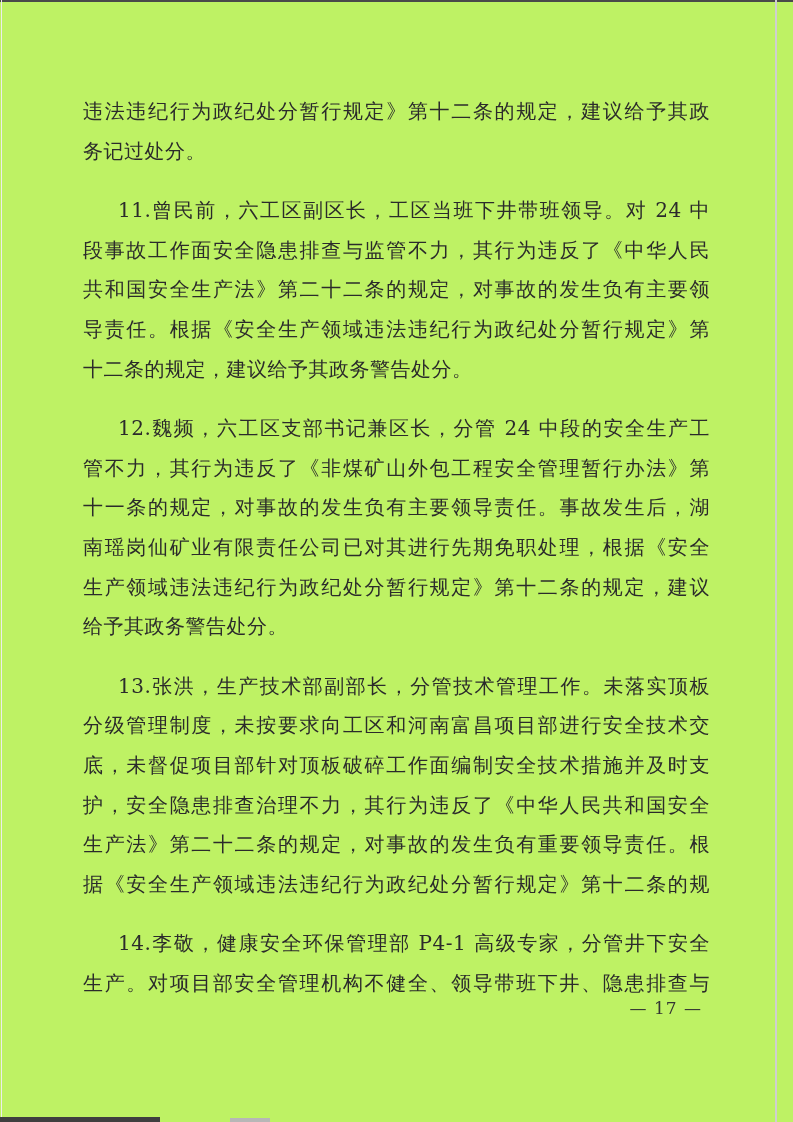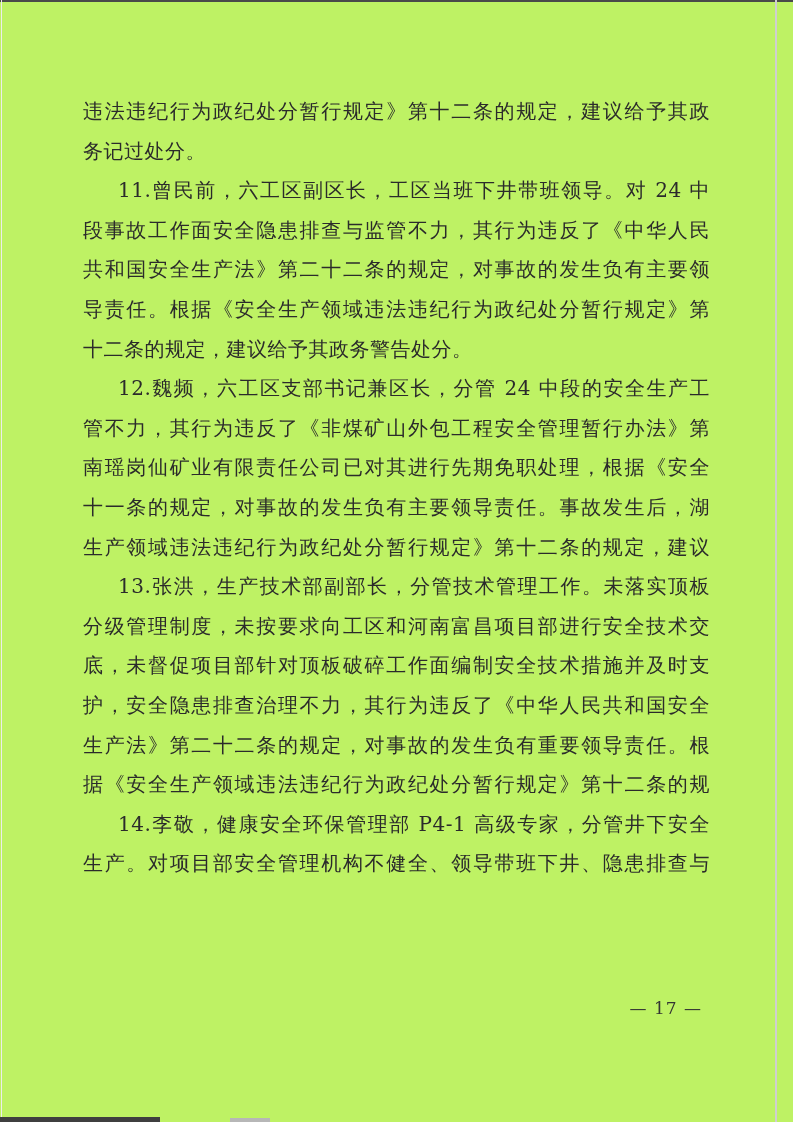--- a/index.html
+++ b/index.html
@@ -31,20 +31,21 @@
     overflow: hidden;
     text-align: justify;
     text-align-last: left;
     white-space: normal;
   }
   .line.fill {
     text-align-last: justify;
   }
   .line.indent {
     text-indent: 35px;
+    margin-top: 20px;
   }
   .page-number {
     position: absolute;
     top: 996px;
     right: 91px;
     font-size: 17px;
     line-height: 24px;
     color: #333333;
     letter-spacing: 1px;
     text-align: right;
@@ -76,23 +77,24 @@
       <div class="paragraph">
         <div class="line indent fill">11.曾民前，六工区副区长，工区当班下井带班领导。对 24 中</div>
         <div class="line fill">段事故工作面安全隐患排查与监管不力，其行为违反了《中华人民</div>
         <div class="line fill">共和国安全生产法》第二十二条的规定，对事故的发生负有主要领</div>
         <div class="line fill">导责任。根据《安全生产领域违法违纪行为政纪处分暂行规定》第</div>
         <div class="line">十二条的规定，建议给予其政务警告处分。</div>
       </div>
       <div class="paragraph">
         <div class="line indent fill">12.魏频，六工区支部书记兼区长，分管 24 中段的安全生产工</div>
         <div class="line fill">管不力，其行为违反了《非煤矿山外包工程安全管理暂行办法》第</div>
+        <div class="line fill">十一条的规定，对事故的发生负有主要领导责任。事故发生后，湖</div>
         <div class="line fill">南瑶岗仙矿业有限责任公司已对其进行先期免职处理，根据《安全</div>
-        <div class="line fill">十一条的规定，对事故的发生负有主要领导责任。事故发生后，湖</div>
         <div class="line fill">生产领域违法违纪行为政纪处分暂行规定》第十二条的规定，建议</div>
+        <div class="line">给予其政务警告处分。</div>
       </div>
       <div class="paragraph">
         <div class="line indent fill">13.张洪，生产技术部副部长，分管技术管理工作。未落实顶板</div>
         <div class="line fill">分级管理制度，未按要求向工区和河南富昌项目部进行安全技术交</div>
         <div class="line fill">底，未督促项目部针对顶板破碎工作面编制安全技术措施并及时支</div>
         <div class="line fill">护，安全隐患排查治理不力，其行为违反了《中华人民共和国安全</div>
         <div class="line fill">生产法》第二十二条的规定，对事故的发生负有重要领导责任。根</div>
         <div class="line fill">据《安全生产领域违法违纪行为政纪处分暂行规定》第十二条的规</div>
       </div>
       <div class="paragraph">

